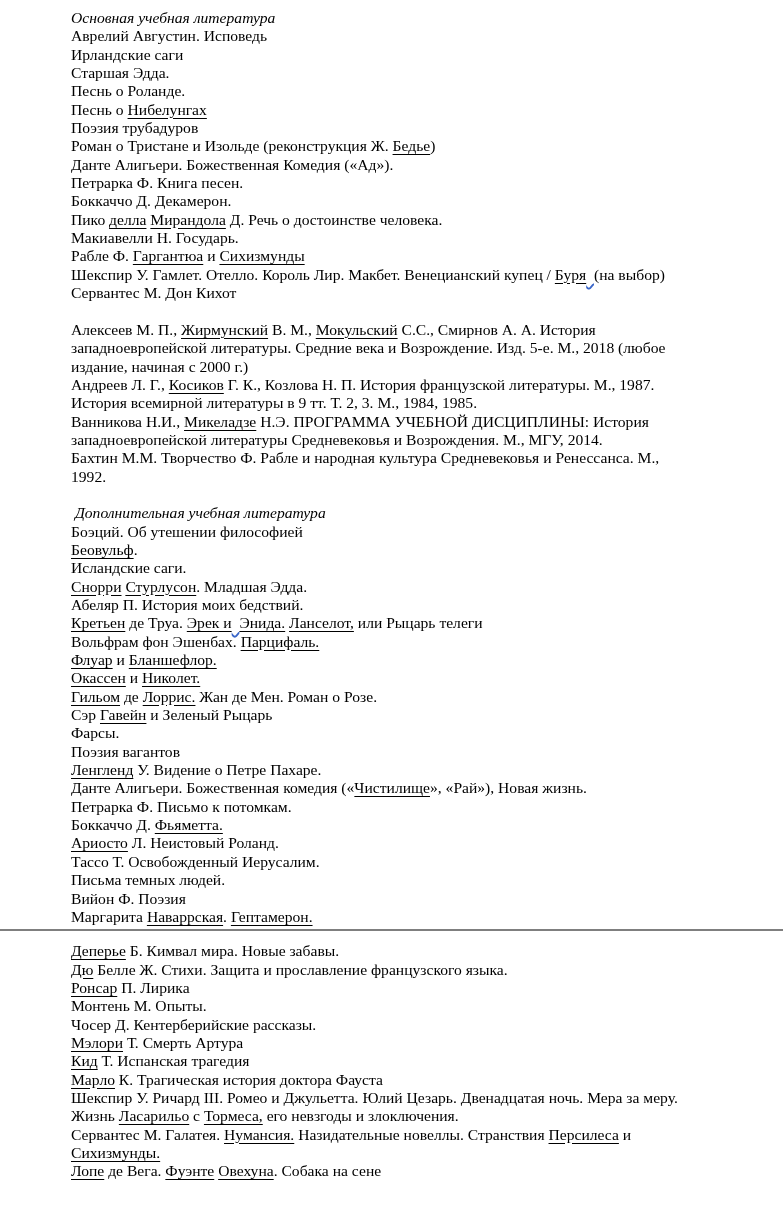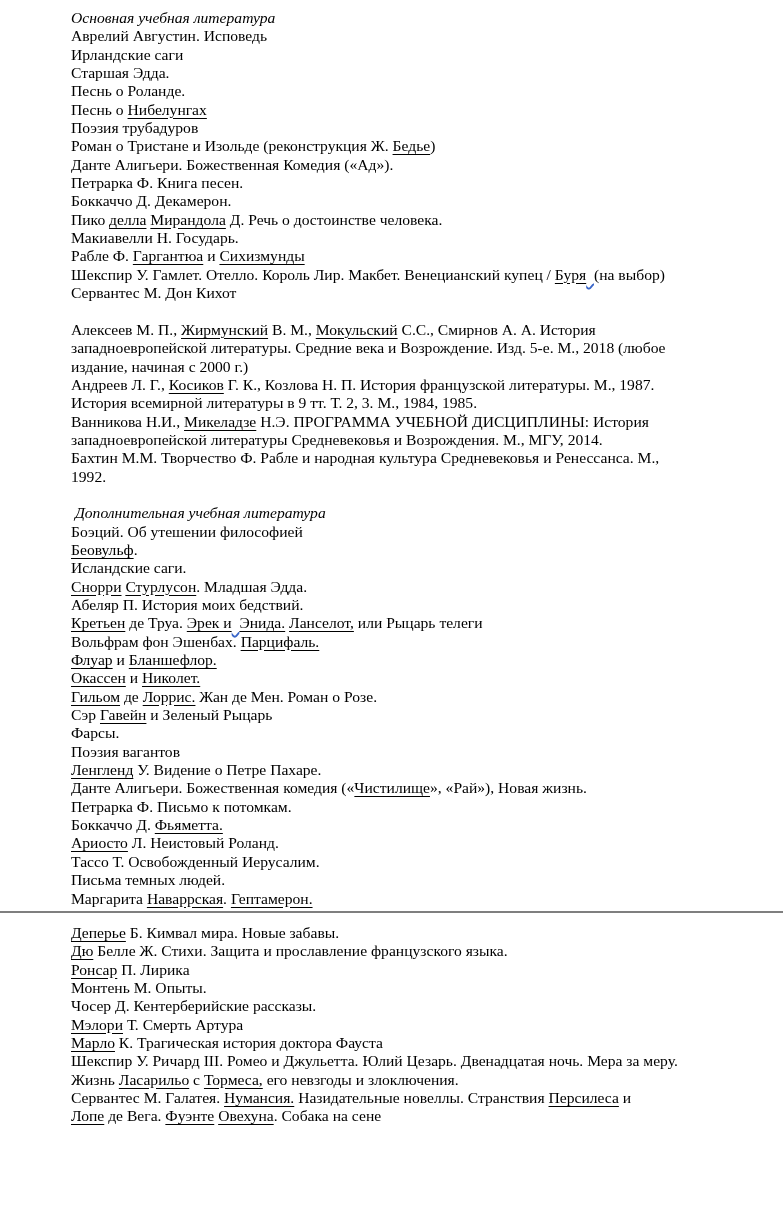--- a/index.html
+++ b/index.html
@@ -83,28 +83,31 @@
     <div class="line"><span class="seg">Сэр </span><span class="seg sp">Гавейн</span><span class="seg"> и Зеленый Рыцарь</span></div>
     <div class="line"><span class="seg">Фарсы.</span></div>
     <div class="line"><span class="seg">Поэзия вагантов</span></div>
     <div class="line"><span class="seg sp">Ленгленд</span><span class="seg"> У. Видение о Петре Пахаре.</span></div>
     <div class="line"><span class="seg">Данте Алигьери. Божественная комедия («</span><span class="seg sp">Чистилище</span><span class="seg">», «Рай»), Новая жизнь.</span></div>
     <div class="line"><span class="seg">Петрарка Ф. Письмо к потомкам.</span></div>
     <div class="line"><span class="seg">Боккаччо Д. </span><span class="seg sp">Фьяметта.</span></div>
     <div class="line"><span class="seg sp">Ариосто</span><span class="seg"> Л. Неистовый Роланд.</span></div>
     <div class="line"><span class="seg">Тассо Т. Освобожденный Иерусалим.</span></div>
     <div class="line"><span class="seg">Письма темных людей.</span></div>
+    <div class="line"><span class="seg">Вийон Ф. Поэзия</span></div>
     <div class="line"><span class="seg">Маргарита </span><span class="seg sp">Наваррская</span><span class="seg">. </span><span class="seg sp">Гептамерон.</span></div>
     <div class="pagebreak">
       <div class="pagebreak-rule"></div>
     </div>
     <div class="line"><span class="seg sp">Деперье</span><span class="seg"> Б. Кимвал мира. Новые забавы.</span></div>
     <div class="line"><span class="seg sp">Дю</span><span class="seg"> Белле Ж. Стихи. Защита и прославление французского языка.</span></div>
     <div class="line"><span class="seg sp">Ронсар</span><span class="seg"> П. Лирика</span></div>
     <div class="line"><span class="seg">Монтень М. Опыты.</span></div>
     <div class="line"><span class="seg">Чосер Д. Кентерберийские рассказы.</span></div>
     <div class="line"><span class="seg sp">Мэлори</span><span class="seg"> Т. Смерть Артура</span></div>
+    <div class="line"><span class="seg sp">Кид</span><span class="seg"> Т. Испанская трагедия</span></div>
     <div class="line"><span class="seg sp">Марло</span><span class="seg"> К. Трагическая история доктора Фауста</span></div>
     <div class="line"><span class="seg">Шекспир У. Ричард III. Ромео и Джульетта. Юлий Цезарь. Двенадцатая ночь. Мера за меру.</span></div>
     <div class="line"><span class="seg">Жизнь </span><span class="seg sp">Ласарильо</span><span class="seg"> с </span><span class="seg sp">Тормеса,</span><span class="seg"> его невзгоды и злоключения.</span></div>
     <div class="line"><span class="seg">Сервантес М. Галатея. </span><span class="seg sp">Нумансия.</span><span class="seg"> Назидательные новеллы. Странствия </span><span class="seg sp">Персилеса</span><span class="seg"> и</span></div>
+    <div class="line"><span class="seg sp">Сихизмунды.</span></div>
     <div class="line"><span class="seg sp">Лопе</span><span class="seg"> де Вега. </span><span class="seg sp">Фуэнте</span><span class="seg"> </span><span class="seg sp">Овехуна</span><span class="seg">. Собака на сене</span></div>
   </div>
 
 </body></html>

